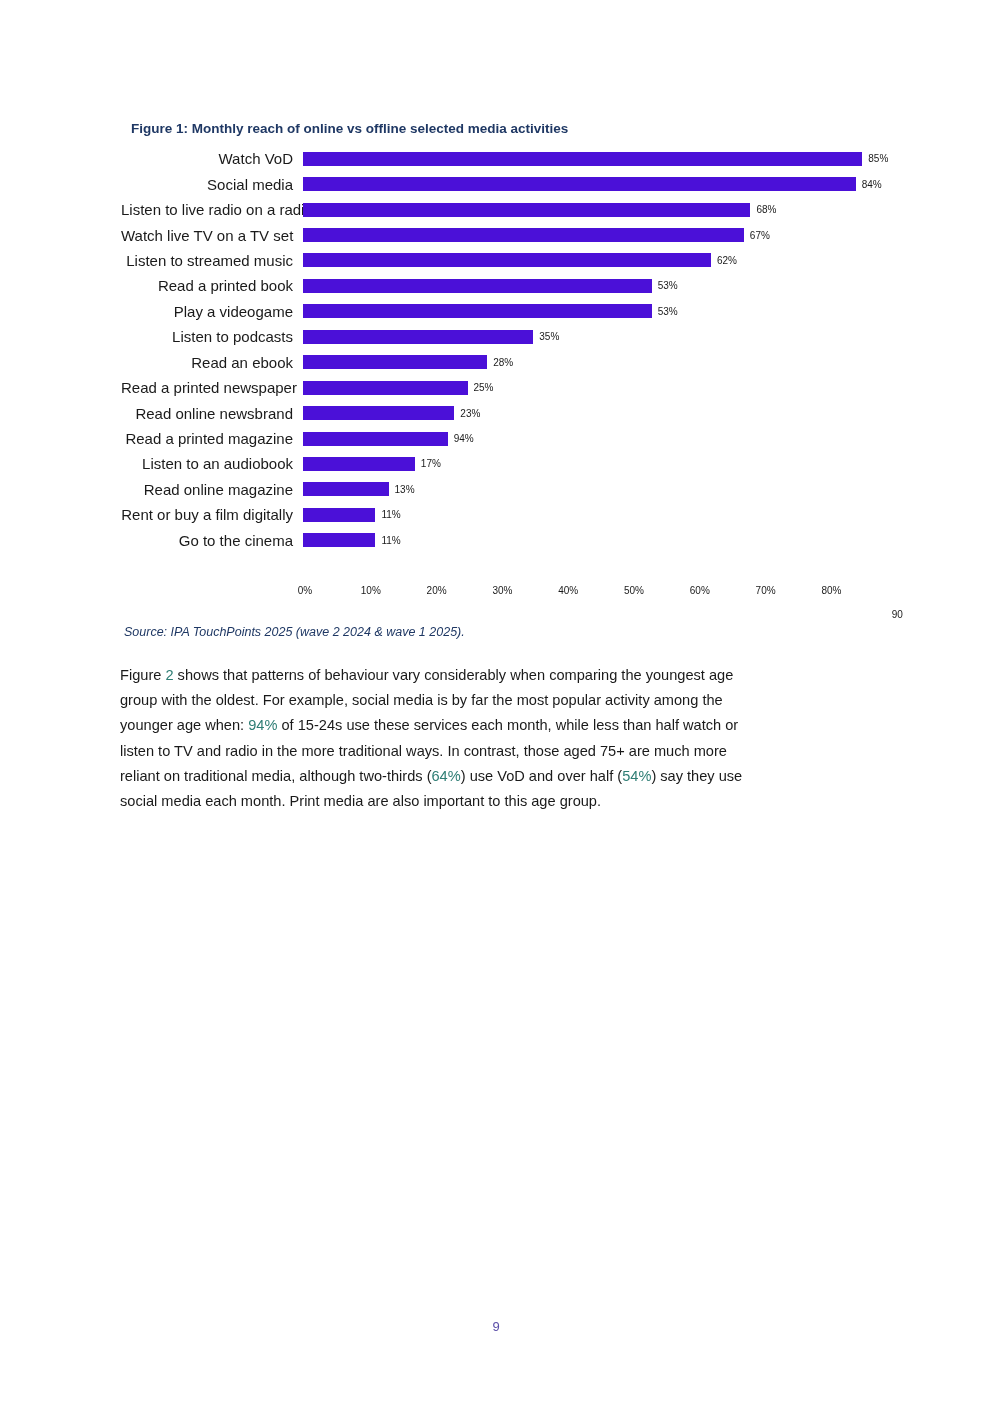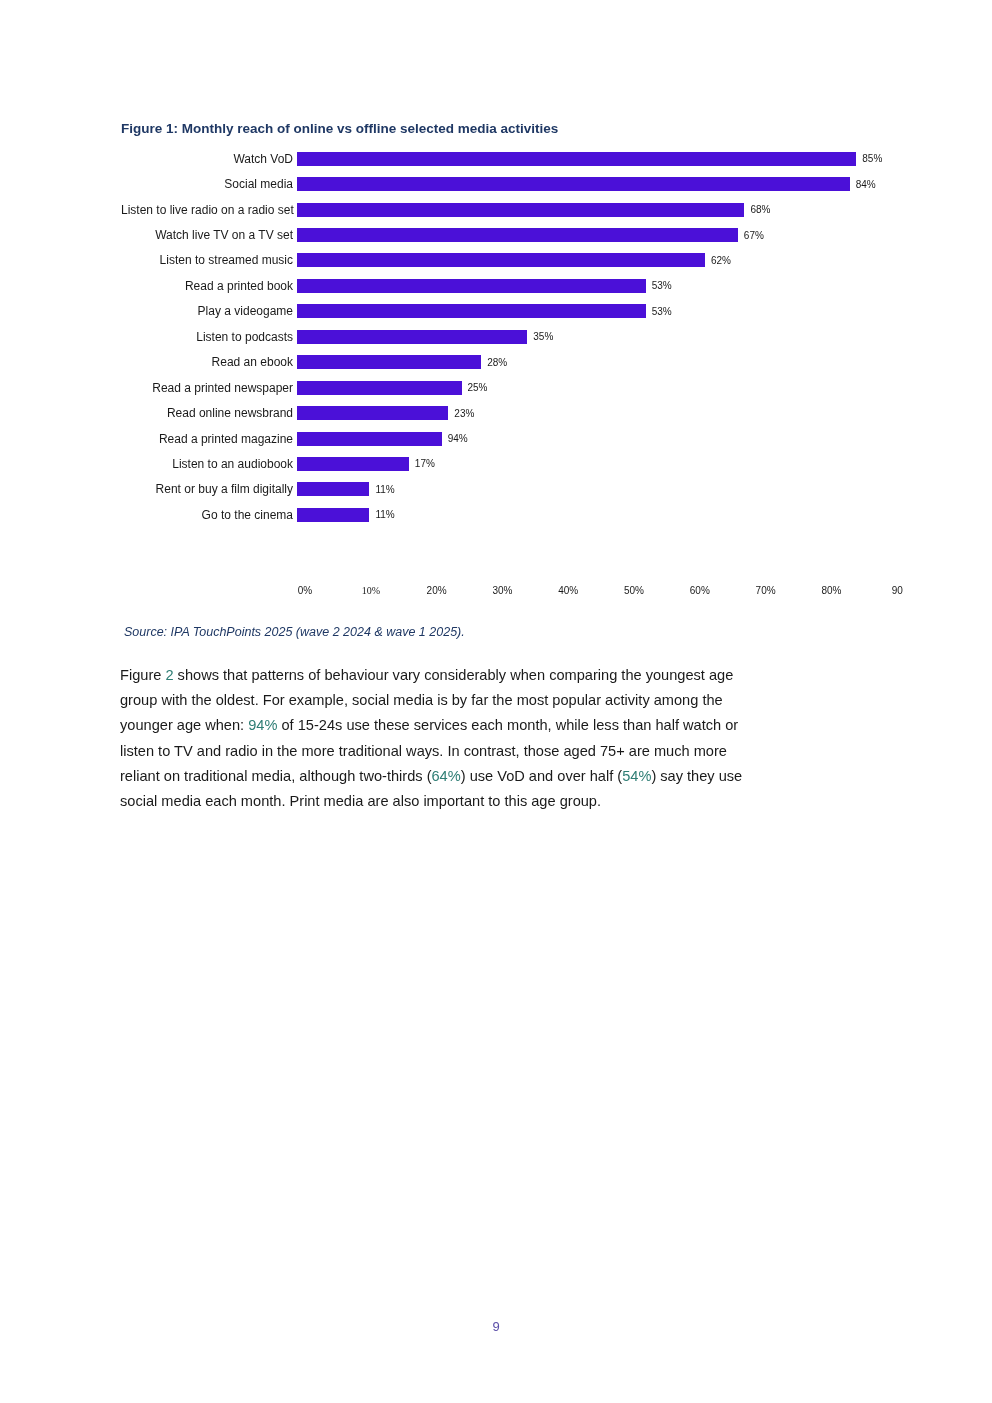--- a/index.html
+++ b/index.html
@@ -4,34 +4,34 @@
 <style>
   html,body{margin:0;padding:0;}
   .page{
     position:relative;
     width:992px;height:1403px;
     background:#ffffff;
     font-family:"Liberation Sans", sans-serif;
     overflow:hidden;
   }
   .fig-title{
-    position:absolute;left:121px;top:121px;
+    position:absolute;left:131px;top:121px;
     font-size:13.5px;font-weight:bold;color:#1F3864;
     letter-spacing:0;
   }
   .bar-rows{
     position:absolute;left:121px;top:146px;width:865px;
   }
   .bar-row{
     display:flex;align-items:center;height:25.45px;
   }
   .cat-label{
     width:172px;flex:0 0 172px;
-    text-align:right;padding-right:4px;
-    font-size:12px;color:#1a1a1a;
+    text-align:right;padding-right:10px;
+    font-size:15px;color:#1a1a1a;
     white-space:nowrap;
   }
   .bar{
     height:14px;flex:0 0 auto;
   }
   .val-label{
     font-size:10px;color:#1a1a1a;margin-left:6px;white-space:nowrap;
   }
   .x-axis{
     position:absolute;left:121px;top:585px;width:865px;height:16px;
@@ -123,42 +123,47 @@
         <div class="cat-label">Read a printed magazine</div>
         <div class="bar" style="width: 144.76px; background: rgb(75, 16, 216);"></div>
         <div class="val-label">94%</div>
       </div>
       <div class="bar-row">
         <div class="cat-label">Listen to an audiobook</div>
         <div class="bar" style="width: 111.86px; background: rgb(75, 16, 216);"></div>
         <div class="val-label">17%</div>
       </div>
       <div class="bar-row">
+        <div class="cat-label">Read online magazine</div>
+        <div class="bar" style="width: 85.54px; background: rgb(75, 16, 216);"></div>
+        <div class="val-label">13%</div>
+      </div>
+      <div class="bar-row">
         <div class="cat-label">Rent or buy a film digitally</div>
         <div class="bar" style="width: 72.38px; background: rgb(75, 16, 216);"></div>
         <div class="val-label">11%</div>
       </div>
       <div class="bar-row">
         <div class="cat-label">Go to the cinema</div>
         <div class="bar" style="width: 72.38px; background: rgb(75, 16, 216);"></div>
         <div class="val-label">11%</div>
       </div>
     </div>
 
   <div class="x-axis">
       <span class="tick" style="left: 184px;">0%</span>
-      <span class="tick" style="left: 249.8px; font-family: Liberation Serif, serif;">10%</span>
+      <span class="tick" style="left: 249.8px;">10%</span>
       <span class="tick" style="left: 315.6px;">20%</span>
       <span class="tick" style="left: 381.4px;">30%</span>
       <span class="tick" style="left: 447.2px;">40%</span>
       <span class="tick" style="left: 513px;">50%</span>
       <span class="tick" style="left: 578.8px;">60%</span>
       <span class="tick" style="left: 644.6px; text-align: center;">70%</span>
       <span class="tick" style="left: 710.4px;">80%</span>
-      <span class="tick" style="left: 776.2px;">90</span>
+      <span class="tick" style="left: 776.2px; margin-top: 24px;">90</span>
     </div>
 
   <div class="source">Source: IPA TouchPoints 2025 (wave 2 2024 &amp; wave 1 2025).</div>
 
   <div class="paragraph">
       <div class="para-line"><span>Figure </span><span style="color: rgb(46, 125, 116);">2</span><span> shows that patterns of behaviour vary considerably when comparing the youngest age</span></div>
       <div class="para-line"><span>group with the oldest. For example, social media is by far the most popular activity among the</span></div>
       <div class="para-line"><span>younger age when: </span><span style="color: rgb(46, 125, 116);">94%</span><span> of 15-24s use these services each month, while less than half watch or</span></div>
       <div class="para-line"><span>listen to TV and radio in the more traditional ways. In contrast, those aged 75+ are much more</span></div>
       <div class="para-line"><span>reliant on traditional media, although two-thirds (</span><span style="color: rgb(46, 125, 116);">64%</span><span>) use VoD and over half (</span><span style="color: rgb(46, 125, 116);">54%</span><span>) say they use</span></div>

